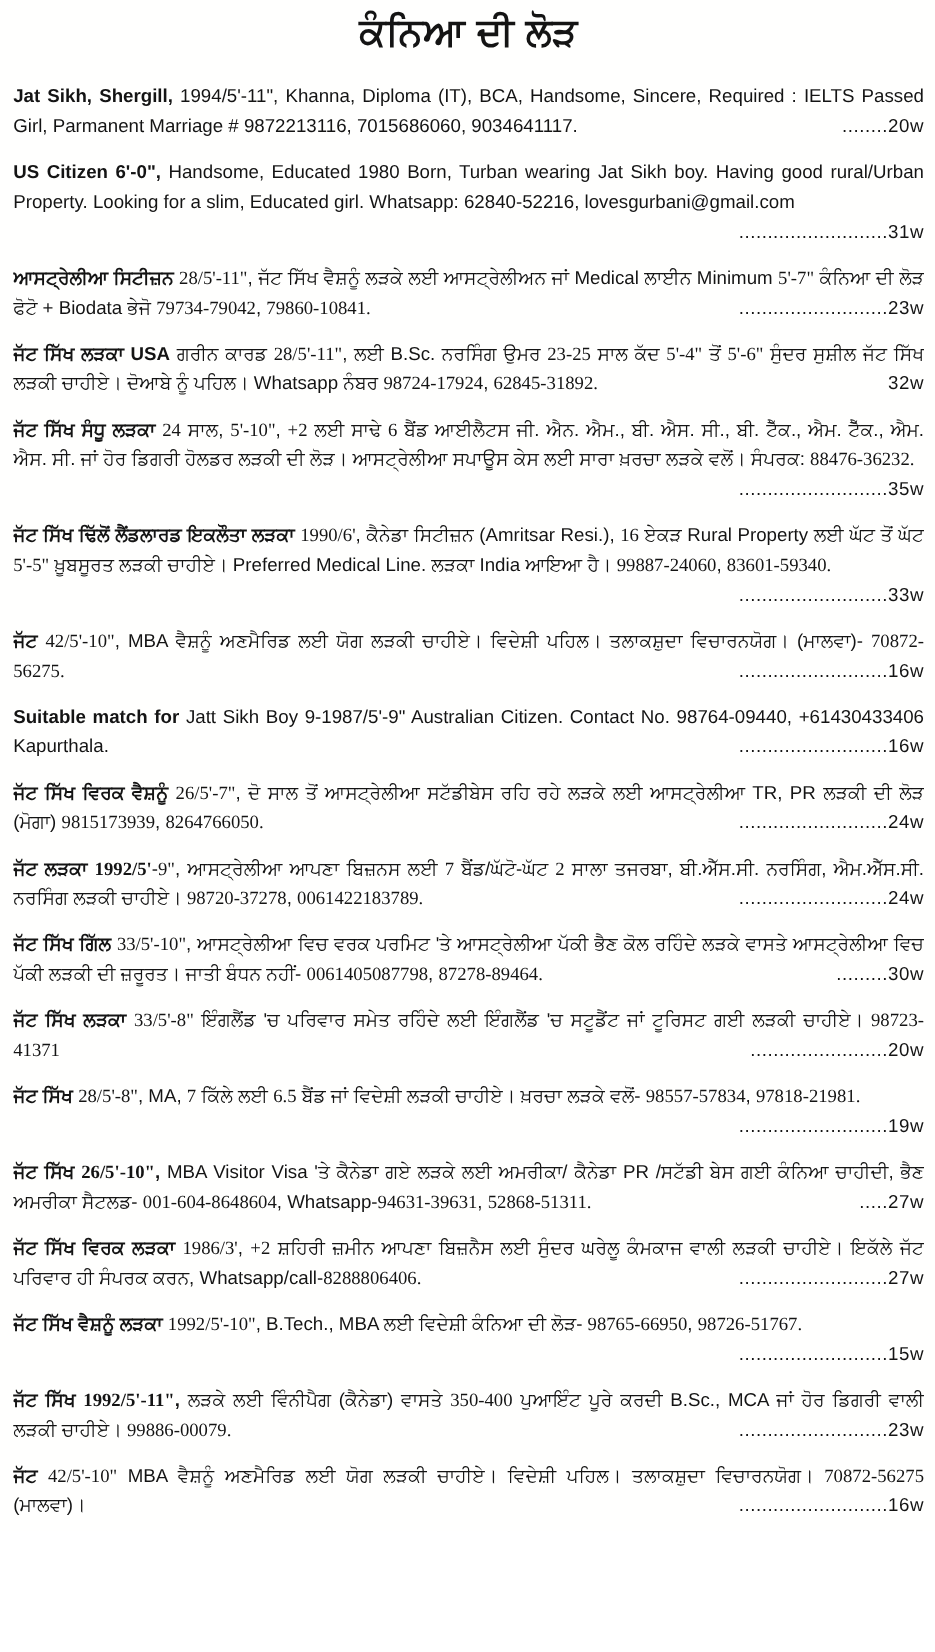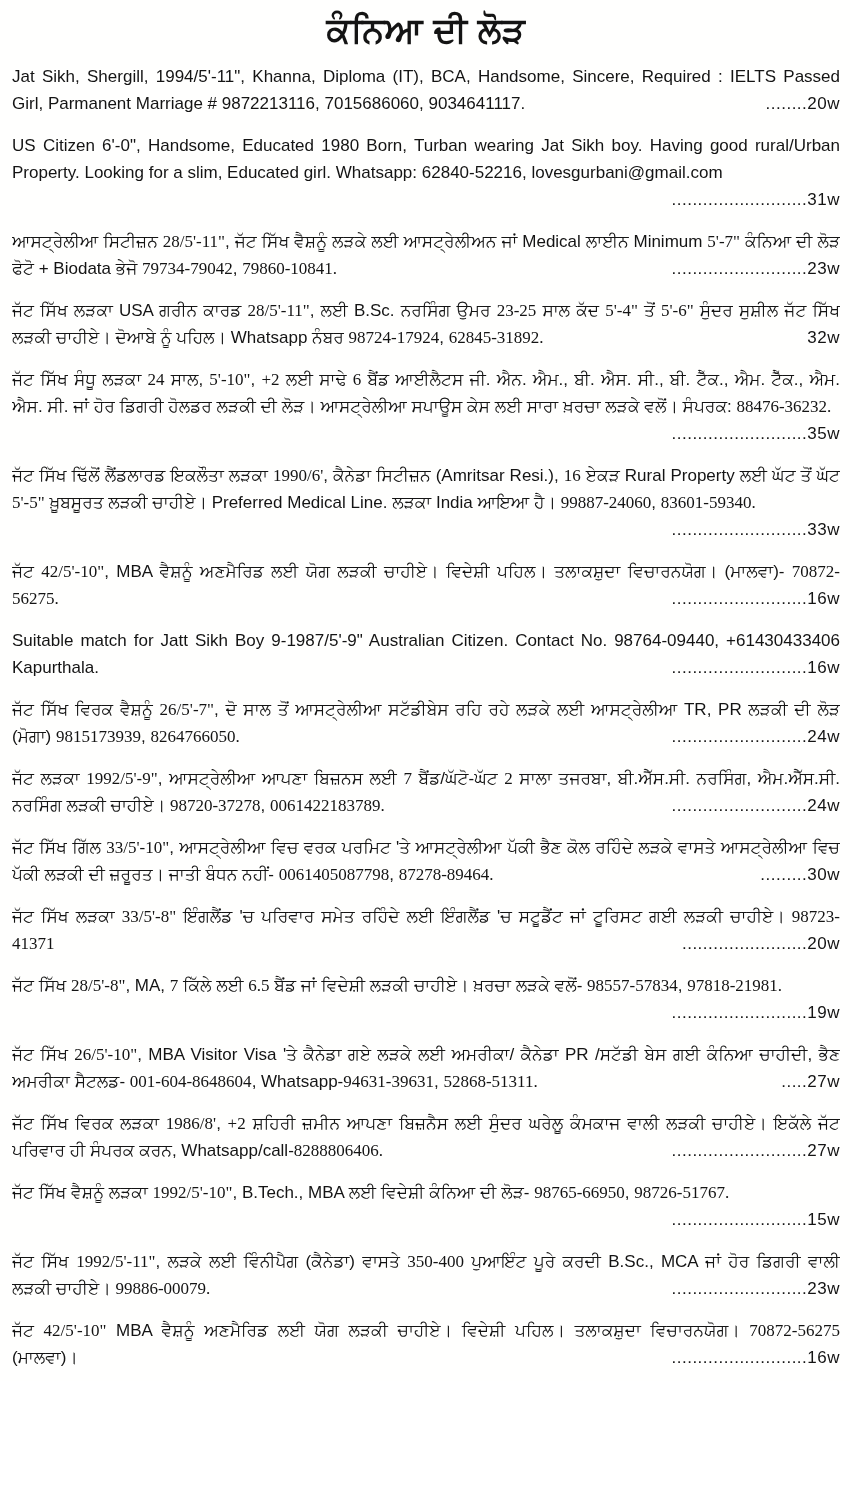--- a/index.html
+++ b/index.html
@@ -10,41 +10,41 @@
     font-family: "Liberation Sans", sans-serif;
   }
   .page {
     width: 850px;
     box-sizing: border-box;
     padding: 8px 10px 10px 12px;
     background: #fffffe;
   }
   .masthead {
     text-align: center;
-    margin: 2px 0 12px 0;
+    margin: 2px 0 24px 0;
   }
   .masthead h1 {
     display: inline-block;
     margin: 0;
     font-size: 35px;
     font-weight: 700;
     letter-spacing: 0.5px;
   }
   .ads {
     display: block;
   }
   .ad {
     font-size: 17px;
     line-height: 27px;
     text-align: justify;
     margin: 0 0 15px 0;
     overflow: hidden; 
   }
   .ad:last-child { margin-bottom: 0; }
-  .ad .lead { font-weight: 400; }
+  .ad .lead { font-weight: 700; }
   .ad .tail {
     float: right;
     padding-left: 6px;
     letter-spacing: 0.5px;
   }
   
   .num { font-family: "Liberation Serif", serif; }
 </style>
 </head>
 <body>
@@ -79,21 +79,21 @@
 
 
   <div class="ad"><span class="lead">ਜੱਟ ਸਿੱਖ ਗਿੱਲ</span><span class="body"> <span class="num">33/5'-10"</span>,  ਆਸਟ੍ਰੇਲੀਆ ਵਿਚ ਵਰਕ ਪਰਮਿਟ 'ਤੇ ਆਸਟ੍ਰੇਲੀਆ ਪੱਕੀ ਭੈਣ ਕੋਲ ਰਹਿੰਦੇ ਲੜਕੇ ਵਾਸਤੇ ਆਸਟ੍ਰੇਲੀਆ ਵਿਚ ਪੱਕੀ ਲੜਕੀ ਦੀ ਜ਼ਰੂਰਤ। ਜਾਤੀ ਬੰਧਨ ਨਹੀਂ- <span class="num">0061405087798</span>, <span class="num">87278-89464.</span></span><span class="tail">.........30w</span></div>
 
   <div class="ad"><span class="lead">ਜੱਟ ਸਿੱਖ ਲੜਕਾ</span><span class="body"> <span class="num">33/5'-8"</span> ਇੰਗਲੈਂਡ 'ਚ ਪਰਿਵਾਰ ਸਮੇਤ ਰਹਿੰਦੇ ਲਈ ਇੰਗਲੈਂਡ 'ਚ ਸਟੂਡੈਂਟ ਜਾਂ ਟੂਰਿਸਟ ਗਈ ਲੜਕੀ ਚਾਹੀਏ। <span class="num">98723-41371</span></span><span class="tail">........................20w</span></div>
 
   <div class="ad"><span class="lead">ਜੱਟ ਸਿੱਖ</span><span class="body"> <span class="num">28/5'-8"</span>,  MA, <span class="num">7</span> ਕਿੱਲੇ ਲਈ <span class="num">6.5</span> ਬੈਂਡ ਜਾਂ ਵਿਦੇਸ਼ੀ ਲੜਕੀ ਚਾਹੀਏ। ਖ਼ਰਚਾ ਲੜਕੇ ਵਲੋਂ- <span class="num">98557-57834</span>, <span class="num">97818-21981.</span></span><span class="tail">..........................19w</span></div>
 
   <div class="ad"><span class="lead">ਜੱਟ ਸਿੱਖ <span class="num">26/5'-10"</span>,</span><span class="body"> MBA Visitor Visa 'ਤੇ ਕੈਨੇਡਾ ਗਏ ਲੜਕੇ ਲਈ ਅਮਰੀਕਾ/ ਕੈਨੇਡਾ PR /ਸਟੱਡੀ ਬੇਸ ਗਈ ਕੰਨਿਆ ਚਾਹੀਦੀ, ਭੈਣ ਅਮਰੀਕਾ ਸੈਟਲਡ- <span class="num">001-604-8648604</span>,  Whatsapp-<span class="num">94631-39631</span>,  <span class="num">52868-51311.</span></span><span class="tail">.....27w</span></div>
 
-  <div class="ad"><span class="lead">ਜੱਟ ਸਿੱਖ ਵਿਰਕ ਲੜਕਾ</span><span class="body"> <span class="num">1986/8'</span>, <span class="num">+2</span> ਸ਼ਹਿਰੀ ਜ਼ਮੀਨ ਆਪਣਾ ਬਿਜ਼ਨੈਸ ਲਈ ਸੁੰਦਰ ਘਰੇਲੂ ਕੰਮਕਾਜ ਵਾਲੀ ਲੜਕੀ ਚਾਹੀਏ। ਇਕੱਲੇ ਜੱਟ ਪਰਿਵਾਰ ਹੀ ਸੰਪਰਕ ਕਰਨ, Whatsapp/call-<span class="num">8288806406.</span></span><span class="tail">..........................27w</span></div>
+  <div class="ad"><span class="lead">ਜੱਟ ਸਿੱਖ ਵਿਰਕ ਲੜਕਾ</span><span class="body"> <span class="num">1986/3'</span>, <span class="num">+2</span> ਸ਼ਹਿਰੀ ਜ਼ਮੀਨ ਆਪਣਾ ਬਿਜ਼ਨੈਸ ਲਈ ਸੁੰਦਰ ਘਰੇਲੂ ਕੰਮਕਾਜ ਵਾਲੀ ਲੜਕੀ ਚਾਹੀਏ। ਇਕੱਲੇ ਜੱਟ ਪਰਿਵਾਰ ਹੀ ਸੰਪਰਕ ਕਰਨ, Whatsapp/call-<span class="num">8288806406.</span></span><span class="tail">..........................27w</span></div>
 
   <div class="ad"><span class="lead">ਜੱਟ ਸਿੱਖ ਵੈਸ਼ਨੂੰ ਲੜਕਾ</span><span class="body"> <span class="num">1992/5'-10"</span>,  B.Tech., MBA ਲਈ ਵਿਦੇਸ਼ੀ ਕੰਨਿਆ ਦੀ ਲੋੜ- <span class="num">98765-66950</span>,  <span class="num">98726-51767.</span></span><span class="tail">..........................15w</span></div>
 
   <div class="ad"><span class="lead">ਜੱਟ ਸਿੱਖ <span class="num">1992/5'-11"</span>,</span><span class="body"> ਲੜਕੇ ਲਈ ਵਿੰਨੀਪੈਗ (ਕੈਨੇਡਾ) ਵਾਸਤੇ <span class="num">350-400</span> ਪੁਆਇੰਟ ਪੂਰੇ ਕਰਦੀ B.Sc., MCA ਜਾਂ ਹੋਰ ਡਿਗਰੀ ਵਾਲੀ ਲੜਕੀ ਚਾਹੀਏ। <span class="num">99886-00079.</span></span><span class="tail">..........................23w</span></div>
 
   <div class="ad"><span class="lead">ਜੱਟ</span><span class="body"> <span class="num">42/5'-10"</span> MBA ਵੈਸ਼ਨੂੰ ਅਣਮੈਰਿਡ ਲਈ ਯੋਗ ਲੜਕੀ ਚਾਹੀਏ। ਵਿਦੇਸ਼ੀ ਪਹਿਲ। ਤਲਾਕਸ਼ੁਦਾ ਵਿਚਾਰਨਯੋਗ। <span class="num">70872-56275</span>  (ਮਾਲਵਾ)।</span><span class="tail">..........................16w</span></div>
 </div>
 
 </div>
 

